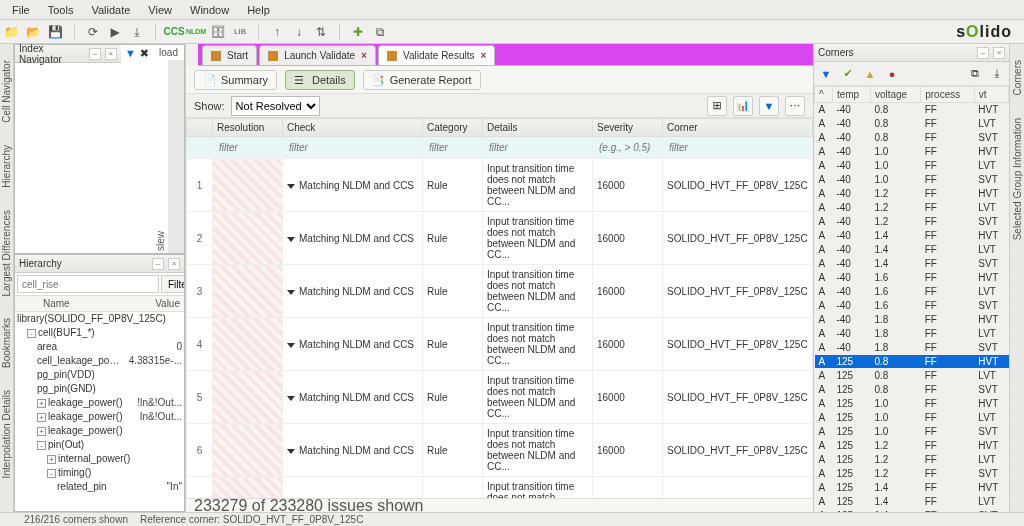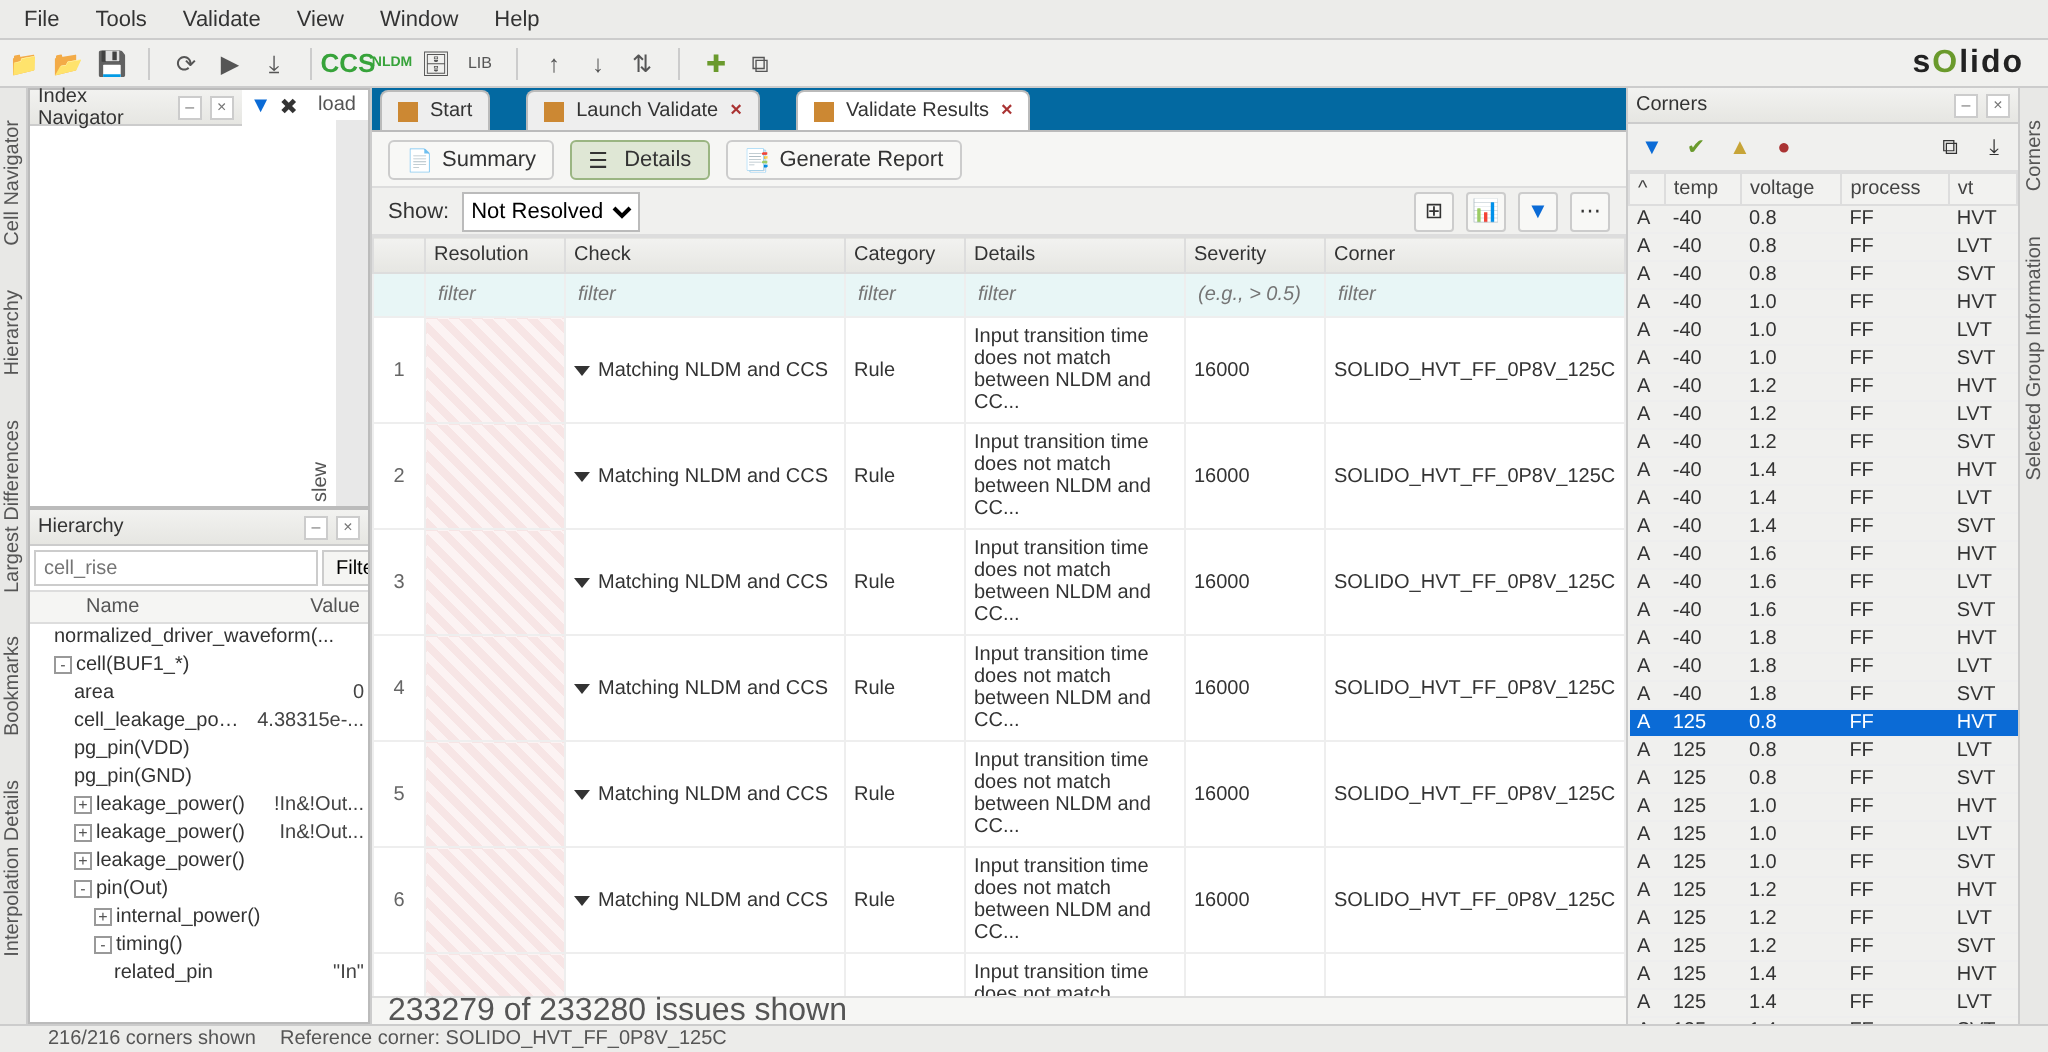--- a/index.html
+++ b/index.html
@@ -34,21 +34,21 @@
   .hier .cols { display:flex; font-size:10px; color:#555; border-top:1px solid #ddd; border-bottom:1px solid #ddd; background:#f5f5f3;}
   .hier .cols div { padding:2px 4px;margin-left:24px;}
   .hier .cols .n { flex:1;}
   .hier .tree { flex:1; overflow:auto; font-size:10px; line-height:14px;}
   .hier .tree .row { display:flex; padding:0 2px; white-space:nowrap;}
   .hier .tree .row .lbl { flex:1; overflow:hidden; text-overflow:ellipsis;}
   .hier .tree .row .val { color:#444; padding-left:4px;}
   .toggle { display:inline-block; width:9px; height:9px; border:1px solid #999; text-align:center; line-height:7px; font-size:8px; margin-right:2px; color:#555;}
   
   .center { flex:1; display:flex; flex-direction:column; border-right:1px solid #ccc; overflow:hidden;}
-  .tabs { height:22px; background:#0369a1; display:flex; align-items:flex-end; padding-left:4px; border-bottom:1px solid #bbb; gap:18px;}
+  .tabs { height:22px; background:#d946ef; display:flex; align-items:flex-end; padding-left:4px; border-bottom:1px solid #bbb; gap:2px;margin-left:12px;}
   .tab { height:20px; border:1px solid #bbb; border-bottom:none; border-radius:4px 4px 0 0; padding:0 8px; display:flex; align-items:center; gap:6px; background:#eee; font-size:10px; cursor:default;}
   .tab.active { background:#fff;}
   .tab .x { color:#a33; font-weight:bold; font-size:10px;}
   .tab .ti { width:10px; height:10px; background:#c83;}
   .subtool { height:28px; display:flex; align-items:center; gap:8px; background:#f6f6f4; border-bottom:1px solid #ddd; padding:0 8px;}
   .subtool .btn { height:20px; border:1px solid #ccc; border-radius:3px; padding:0 8px; display:flex; align-items:center; gap:6px; background:#f8f8f6; font-size:11px;}
   .subtool .btn.active { background:#dfe7d5; border-color:#9ab582;}
   .subtool .btn .bi { width:12px; height:12px; display:inline-block;}
   .showrow { height:24px; display:flex; align-items:center; gap:6px; padding:0 8px; border-bottom:1px solid #ddd;}
   .showrow select { height:20px; font-size:11px; border:1px solid #bbb; background:#fff;}
@@ -91,21 +91,21 @@
 
 <div class="toolbar">
   <span class="tbicon">📁</span>
   <span class="tbicon">📂</span>
   <span class="tbicon">💾</span>
   <span class="sep"></span>
   <span class="tbicon">⟳</span>
   <span class="tbicon">▶</span>
   <span class="tbicon">⤓</span>
   <span class="sep"></span>
-  <span class="tbicon" style="font-size:13px;color:#37a33a;font-weight:bold;">CCS</span>
+  <span class="tbicon" style="font-size:10px;color:#37a33a;font-weight:bold;">CCS</span>
   <span class="tbicon" style="font-size:7px;color:#37a33a;font-weight:bold;">NLDM</span>
   <span class="tbicon">🗄</span>
   <span class="tbicon" style="font-size:8px;">LIB</span>
   <span class="sep"></span>
   <span class="tbicon">↑</span>
   <span class="tbicon">↓</span>
   <span class="tbicon">⇅</span>
   <span class="sep"></span>
   <span class="tbicon" style="color:#6a9a2c;">✚</span>
   <span class="tbicon">⧉</span>
@@ -205,21 +205,21 @@
         <input placeholder="cell_rise" style="">
         <button>Filter</button>
 
       </div>
       <div class="cols">
         <div class="n">Name</div>
         <div>Value</div>
       </div>
       <div class="tree" id="hiertree">
           <div class="row">
-            <span class="lbl" style="padding-left: 10px;">normalized_driver_waveform(...</span>
+            <span class="lbl" style="padding-left: 0px;">library(SOLIDO_FF_0P8V_125C)</span>
             <span class="val"></span>
           </div>
           <div class="row">
             <span class="lbl" style="padding-left: 10px;"><span class="toggle">-</span>cell(BUF1_*)</span>
             <span class="val"></span>
           </div>
           <div class="row">
             <span class="lbl" style="padding-left: 20px;">area</span>
             <span class="val">0</span>
           </div>

